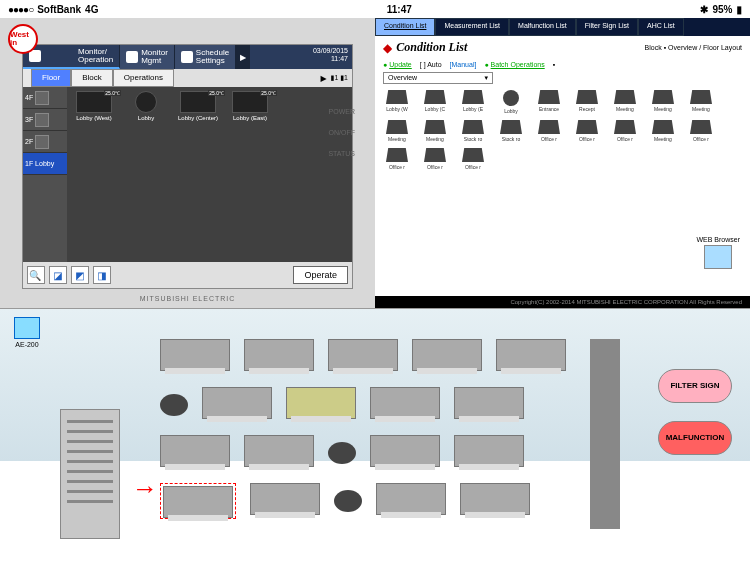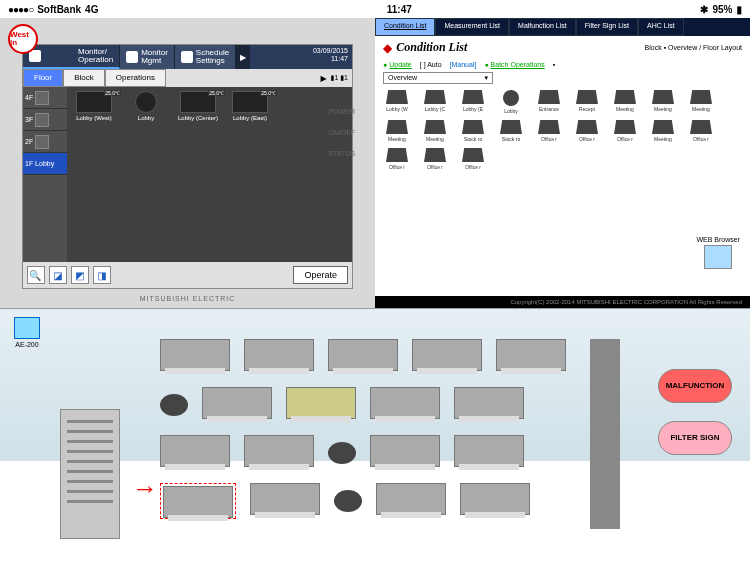--- a/index.html
+++ b/index.html
@@ -21,21 +21,21 @@
 
 
 .touch-panel { background: #e8e8e8; border: 1px solid #888; margin: 22px 18px 4px 18px; flex: 1; display: flex; flex-direction: column; }
 .tp-header { background: #2a3b5c; color: #fff; display: flex; align-items: stretch; height: 24px; font-size: 8px; }
 .tp-hbtn { display: flex; align-items: center; gap: 3px; padding: 0 6px; border-right: 1px solid #1a2538; background: #3a4b6c; }
 .tp-hbtn.sel { background: #2a3b5c; border-bottom: 2px solid #5af; gap: 37px; }
 .tp-date { margin-left: auto; text-align: right; padding: 2px 4px; font-size: 7px; line-height: 1.2; }
 .tp-icon { width: 12px; height: 12px; background: #fff; border-radius: 2px; }
 .tp-arrow { width: 14px; background: #1a2538; display: flex; align-items: center; justify-content: center; }
 
-.tp-tabs { display: flex; background: #e0e0e0; height: 18px; font-size: 8px; }
+.tp-tabs { display: flex; background: #e0e0e0; height: 18px; font-size: 8px; margin-left: 8px; }
 .tp-tab { padding: 3px 10px; border: 1px solid #888; background: #f0f0f0; }
 .tp-tab.active { background: #5080ff; color: #fff; }
 .tp-tabs-right { margin-left: auto; display: flex; align-items: center; gap: 4px; padding-right: 4px; }
 
 .tp-body { flex: 1; display: flex; background: #404040; }
 .tp-sidebar { width: 44px; background: #505050; }
 .tp-floor { height: 22px; display: flex; align-items: center; gap: 2px; padding: 1px 2px; border-bottom: 1px solid #333; color: #fff; font-size: 7px; }
 .tp-floor.sel { background: #2050c0; }
 .tp-floor-thumb { width: 14px; height: 14px; background: #666; border: 1px solid #888; }
 
@@ -375,16 +375,16 @@
           <div class="duct-unit"></div>
         </span>
         <div class="duct-unit"></div>
         <div class="round-unit"></div>
         <div class="duct-unit"></div>
         <div class="duct-unit"></div>
       </div>
   </div>
   <div class="wall-block"></div>
   <div class="alert-buttons">
+    <div class="alert-btn pink">FILTER SIGN</div>
     <div class="alert-btn red">MALFUNCTION</div>
-    <div class="alert-btn pink">FILTER SIGN</div>
   </div>
 </div>
 
 </body></html>

